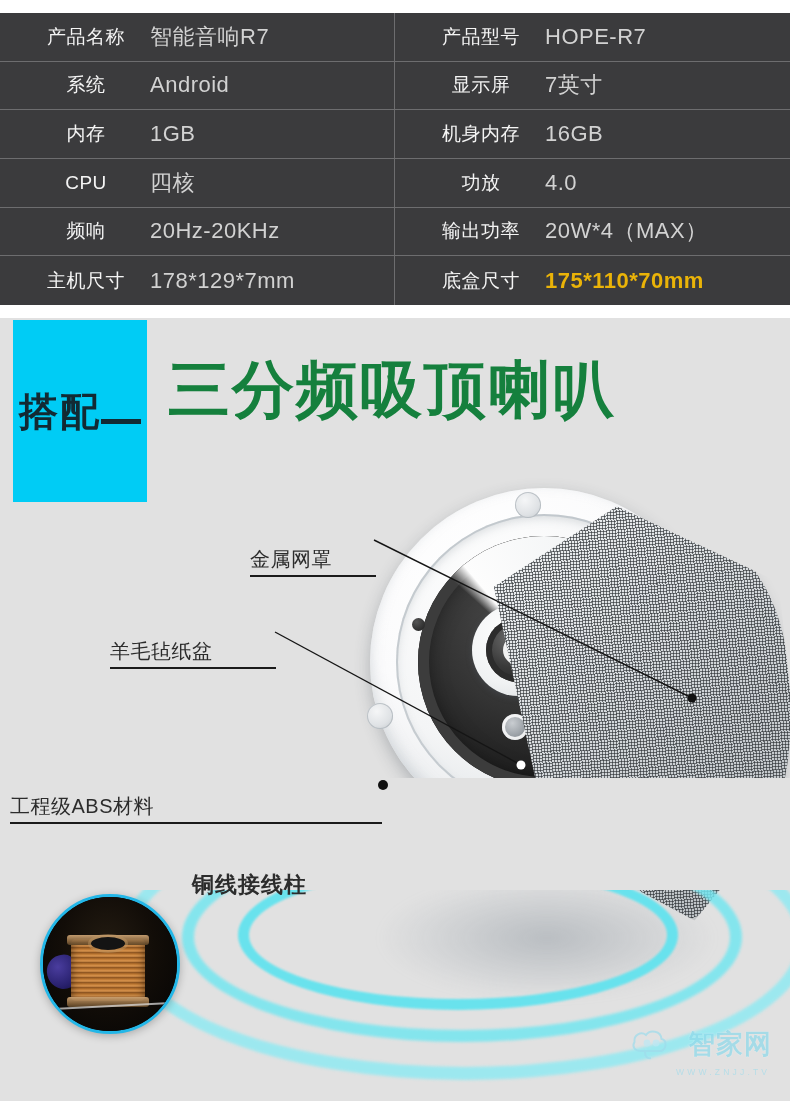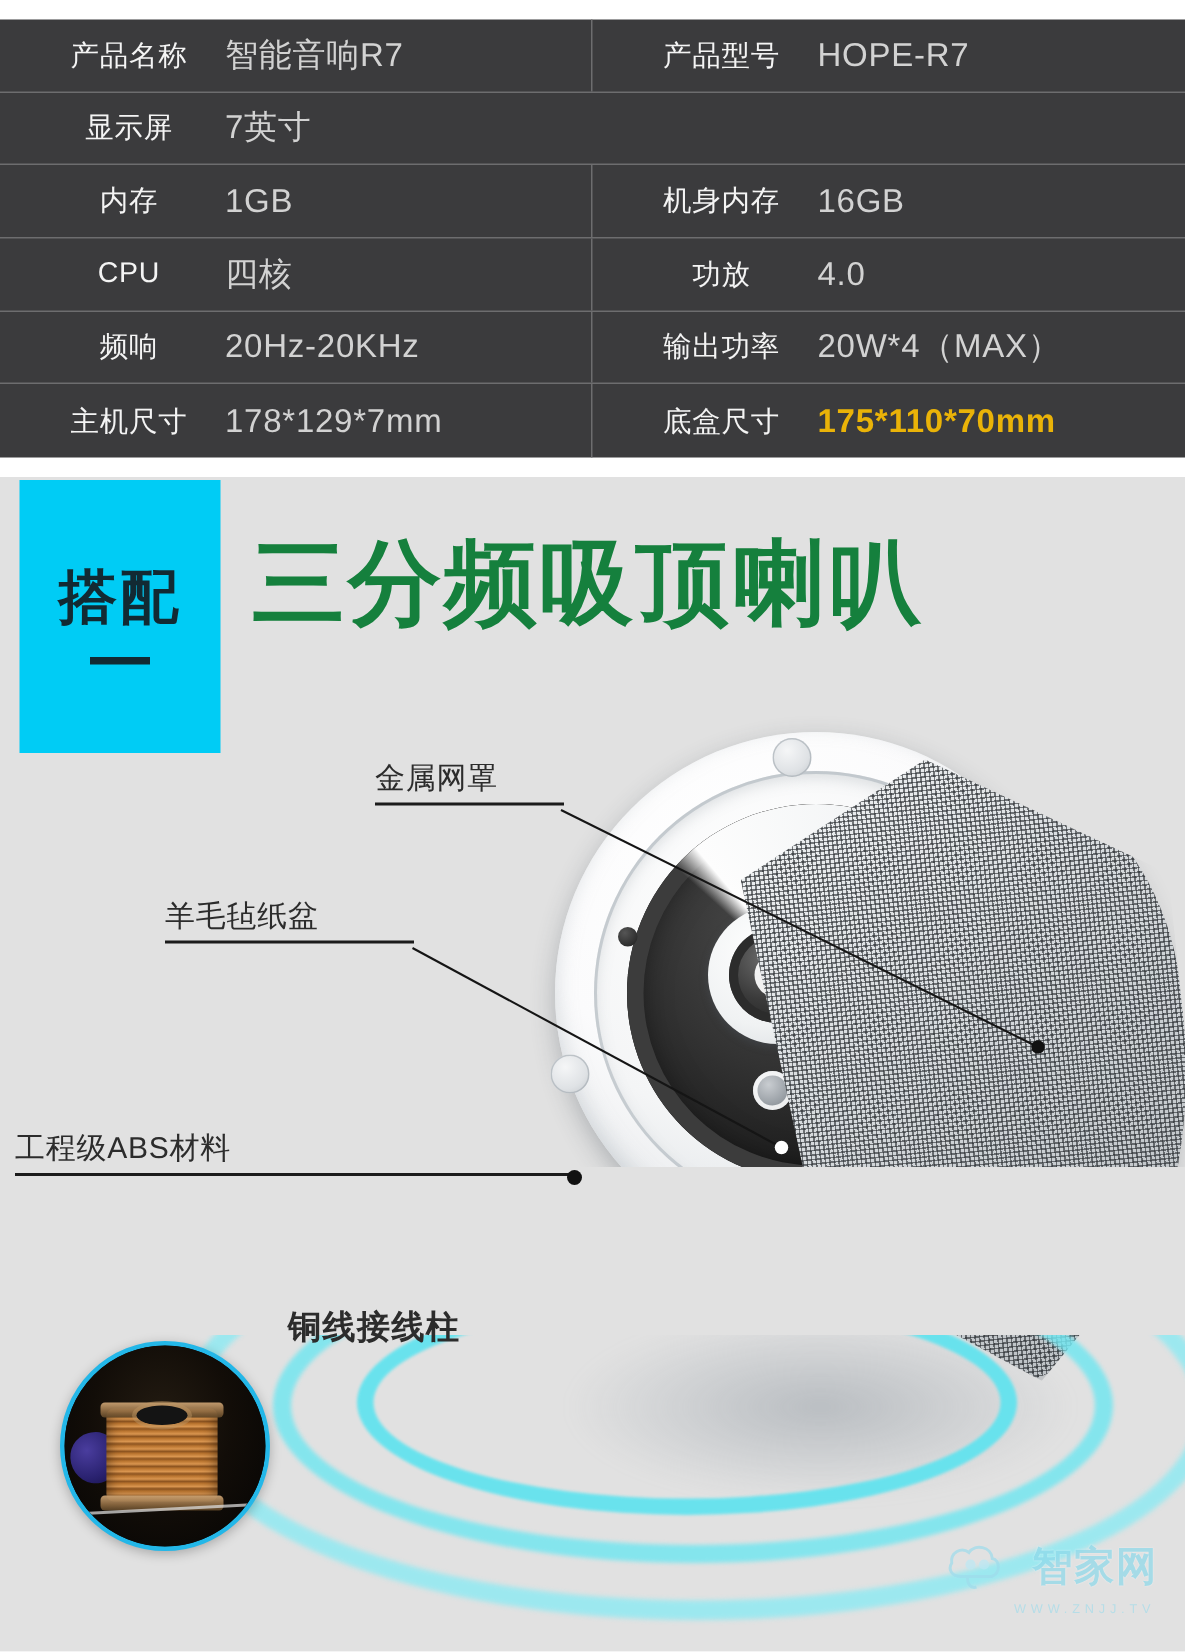--- a/index.html
+++ b/index.html
@@ -39,38 +39,38 @@
 
   
   .panel {
     position:absolute; left:0; top:318px; width:790px; height:783px;
     background:#e1e1e1; overflow:hidden;
   }
 
   
   .badge {
     position:absolute; left:13px; top:2px; width:134px; height:182px;
-    background:#00ccf5; display:flex; flex-direction:column;
+    background:#00ccf5; display:flex; flex-direction:row;
     align-items:center; justify-content:center;
   }
   .badge-text {
     color:#122a33; font-size:39px; font-weight:bold;
     letter-spacing:2px; line-height:1;
   }
   .badge-dash {
     width:40px; height:5px; background:#122a33; margin-top:20px;
   }
   .section-title {
     position:absolute; left:168px; top:41px;
     color:#15803d; font-size:62px; font-weight:bold;
     letter-spacing:2px; line-height:1; white-space:nowrap;
   }
 
   
-  .callout { position:absolute; }
+  .callout { position:absolute;margin-top:40px; }
   .callout-text {
     color:#2c2c2c; font-size:20px; letter-spacing:.5px;
     white-space:nowrap; line-height:1.1;
   }
   .callout-underline { height:1.5px; background:#1b1b1b; margin-top:5px; }
 
   .co-mesh   { left:250px; top:190px; }
   .co-mesh .callout-underline { width:126px; }
   .co-cone   { left:110px; top:282px; }
   .co-cone .callout-underline { width:166px; }
@@ -277,20 +277,24 @@
         <span class="spec-label">产品名称</span>
         <span class="spec-value">智能音响R7</span>
       </div>
       <div class="spec-cell cell-right">
         <span class="spec-label">产品型号</span>
         <span class="spec-value">HOPE-R7</span>
       </div>
     </div>
 
     <div class="spec-row">
+      <div class="spec-cell cell-left">
+        <span class="spec-label">系统</span>
+        <span class="spec-value">Android</span>
+      </div>
       <div class="spec-cell cell-right">
         <span class="spec-label">显示屏</span>
         <span class="spec-value">7英寸</span>
       </div>
     </div>
 
     <div class="spec-row">
       <div class="spec-cell cell-left">
         <span class="spec-label">内存</span>
         <span class="spec-value">1GB</span>

